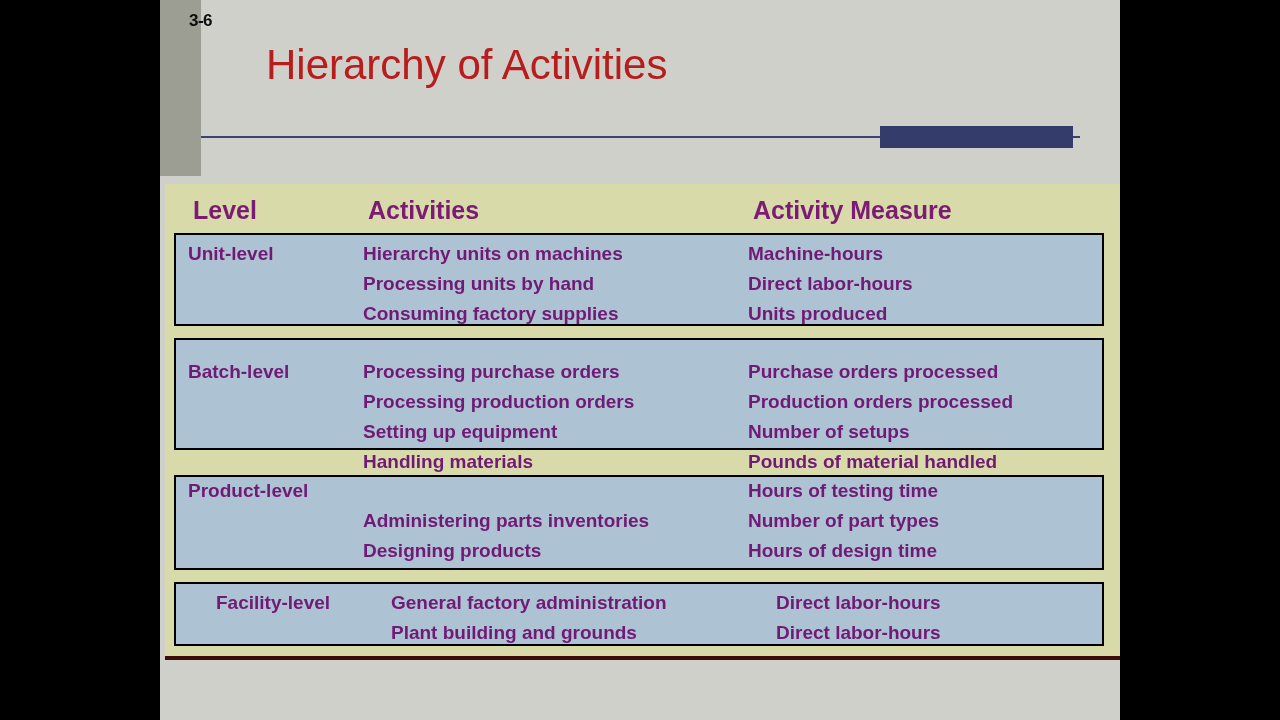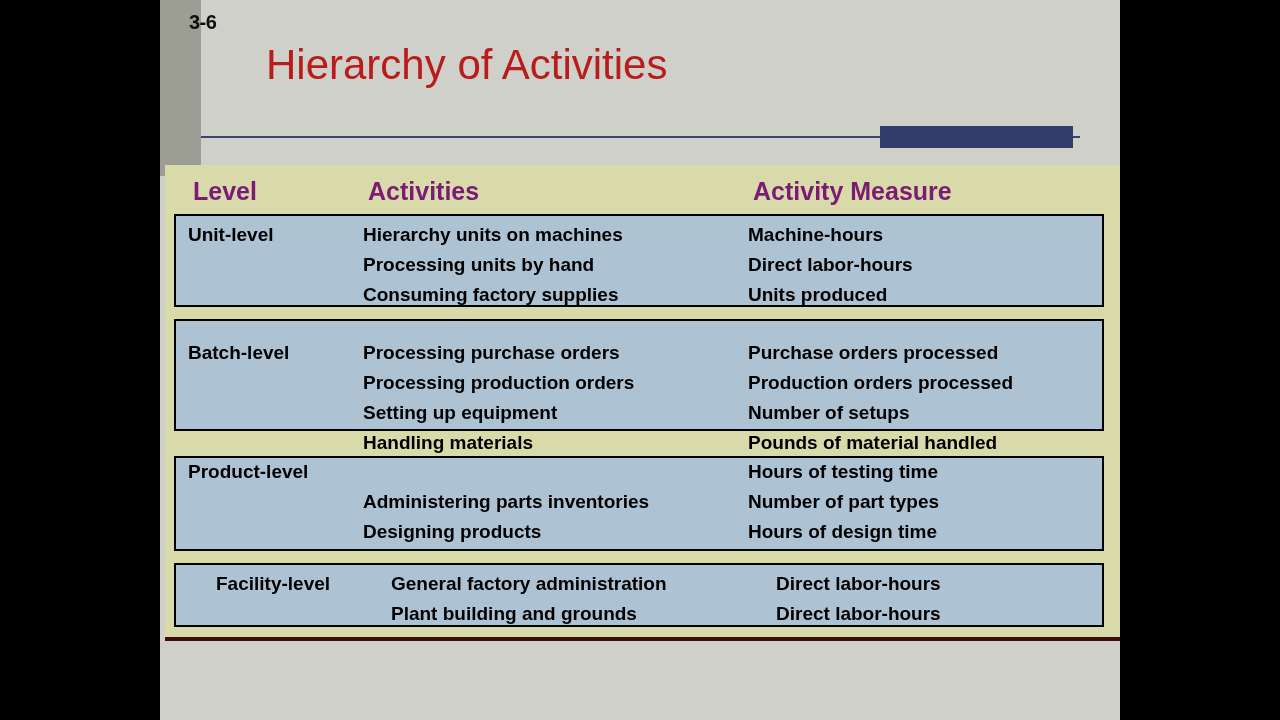--- a/index.html
+++ b/index.html
@@ -42,21 +42,21 @@
     left: 0px;
     top: 0px;
     width: 960px;
     height: 176px;
   }
 
   #slide-number {
     position: absolute;
     left: 29px;
     top: 11px;
-    font-size: 20px;
+    font-size: 17px;
     font-weight: bold;
     color: #0d0d0d;
     letter-spacing: -0.5px;
   }
 
   #slide-title {
     position: absolute;
     left: 106px;
     top: 41px;
     font-size: 42px;
@@ -81,21 +81,21 @@
     top: 126px;
     width: 193px;
     height: 22px;
     background: #333c6b;
   }
 
   
   #table-panel {
     position: absolute;
     left: 5px;
-    top: 165px;
+    top: 184px;
     width: 955px;
     height: 476px;
     background: #d9daa9;
     border-bottom: 4px solid #3d0b09;
     box-sizing: border-box;
   }
 
   
   #table-head {
     position: absolute;
@@ -128,21 +128,21 @@
 
   .group-row {
     position: relative;
     height: 30px;
   }
 
   .cell {
     position: absolute;
     font-size: 19px;
     font-weight: bold;
-    color: #000000;
+    color: #701a75;
     white-space: nowrap;
     top: 3px;
   }
   .cell.c-level    { left: 12px;  }
   .cell.c-activity { left: 187px; }
   .cell.c-measure  { left: 572px; }
 
   
   #block-unit     { top: 49px;  height: 93px;  padding-top: 5px;  }
   #block-batch    { top: 154px; height: 112px; padding-top: 18px;  }

